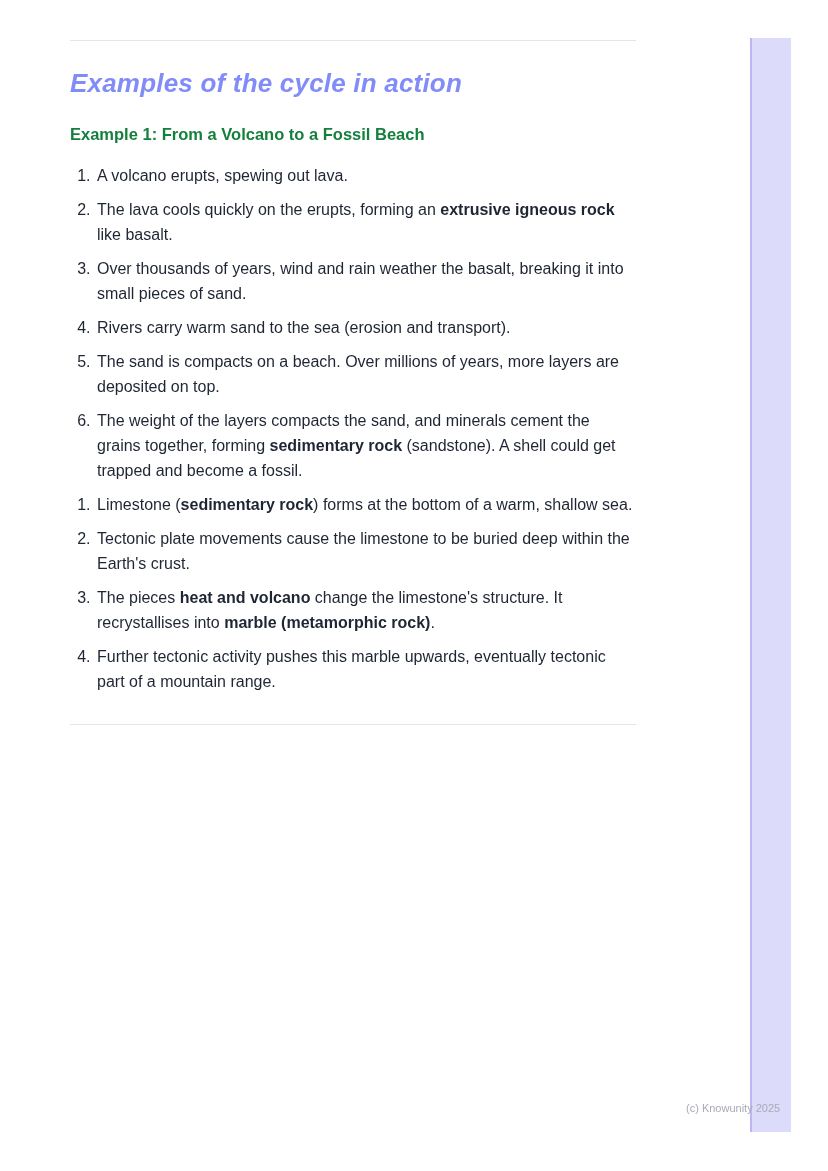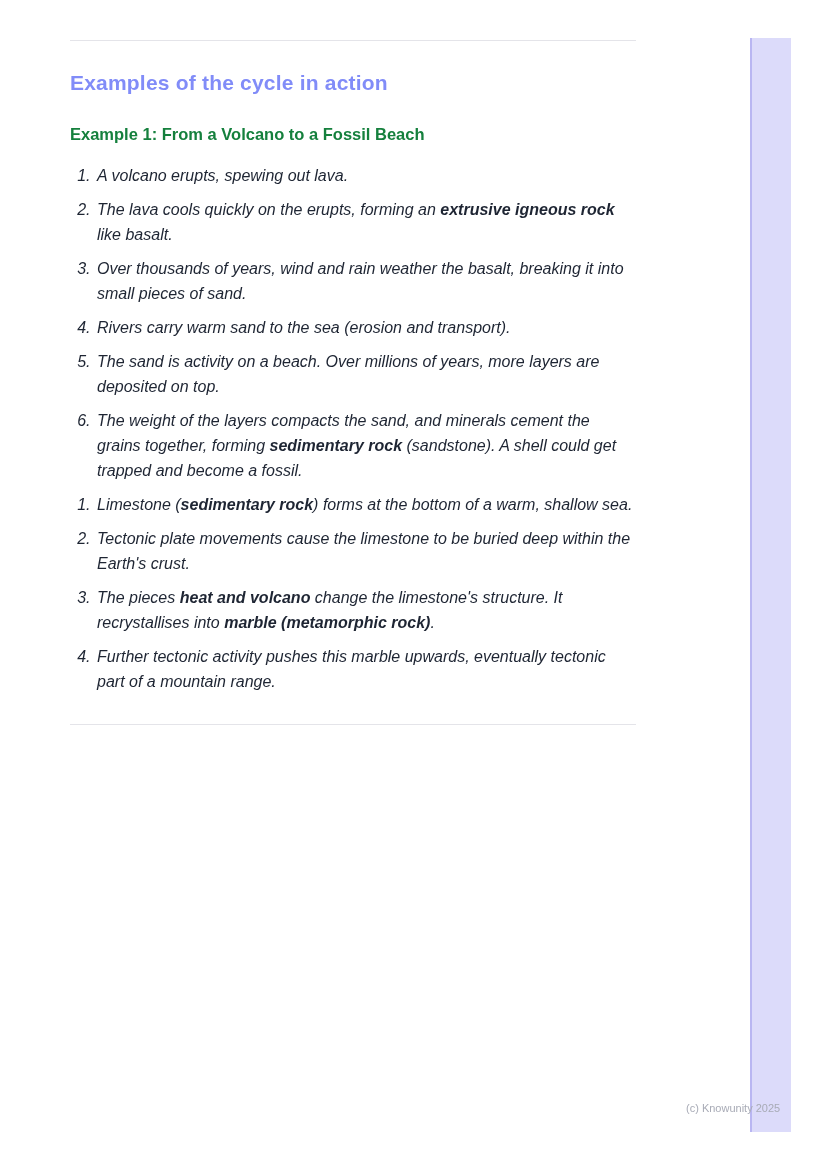--- a/index.html
+++ b/index.html
@@ -24,41 +24,41 @@
   }
   .divider {
     border: none;
     border-top: 1px solid #e4e4e9;
     margin: 0;
   }
   .divider-top { margin-top: 40px; }
   .divider-mid { margin-top: 30px; }
   h2.section-heading {
     color: var(--accent, #818cf8);
-    font-size: 21px;
+    font-size: 26px;
     line-height: 32px;
     font-weight: 700;
     margin: 26px 0 20px 0;
     letter-spacing: 0.2px;
+    font-style: italic;
   }
   h3.sub-heading {
     font-size: 16.5px;
     line-height: 24px;
     font-weight: 700;
     color: #15803d;
     margin: 23px 0 17px 0;
   }
   ol.num-list, ul.bullet-list {
     margin: 0 0 6px 0;
     padding-left: 25px;
   }
   ol.num-list > li, ul.bullet-list > li {
     margin-bottom: 9px;
     padding-left: 2px;
-    font-style: italic;
   }
   .b { font-weight: 700; }
   .scroll-strip {
     position: absolute;
     left: 750px; top: 38px;
     width: 41px; height: 1094px;
     background: #dcdbfa;
     border-left: 2px solid #b9b6f2;
   }
   .watermark {
@@ -82,21 +82,21 @@
 
     <h2 class="section-heading">Examples of the cycle in action</h2>
 
     <h3 class="sub-heading">Example 1: From a Volcano to a Fossil Beach</h3>
 
     <ol class="num-list">
         <li><span>A volcano erupts, spewing out lava.</span></li>
         <li><span>The lava cools quickly on the erupts, forming an </span><span class="b">extrusive igneous rock</span><span> like basalt.</span></li>
         <li><span>Over thousands of years, wind and rain weather the basalt, breaking it into small pieces of sand.</span></li>
         <li><span>Rivers carry warm sand to the sea (erosion and transport).</span></li>
-        <li><span>The sand is activity on a beach. Over millions of years, more layers are deposited on top.</span></li>
+        <li><span>The sand is compacts on a beach. Over millions of years, more layers are deposited on top.</span></li>
         <li><span>The weight of the layers compacts the sand, and minerals cement the grains together, forming </span><span class="b">sedimentary rock</span><span> (sandstone). A shell could get trapped and become a fossil.</span></li>
       </ol>
 
 
     <ol class="num-list">
         <li><span>Limestone (</span><span class="b">sedimentary rock</span><span>) forms at the bottom of a warm, shallow sea.</span></li>
         <li><span>Tectonic plate movements cause the limestone to be buried deep within the Earth's crust.</span></li>
         <li><span>The pieces </span><span class="b">heat and volcano</span><span> change the limestone's structure. It recrystallises into </span><span class="b">marble (metamorphic rock)</span><span>.</span></li>
         <li><span>Further tectonic activity pushes this marble upwards, eventually tectonic part of a mountain range.</span></li>
       </ol>

